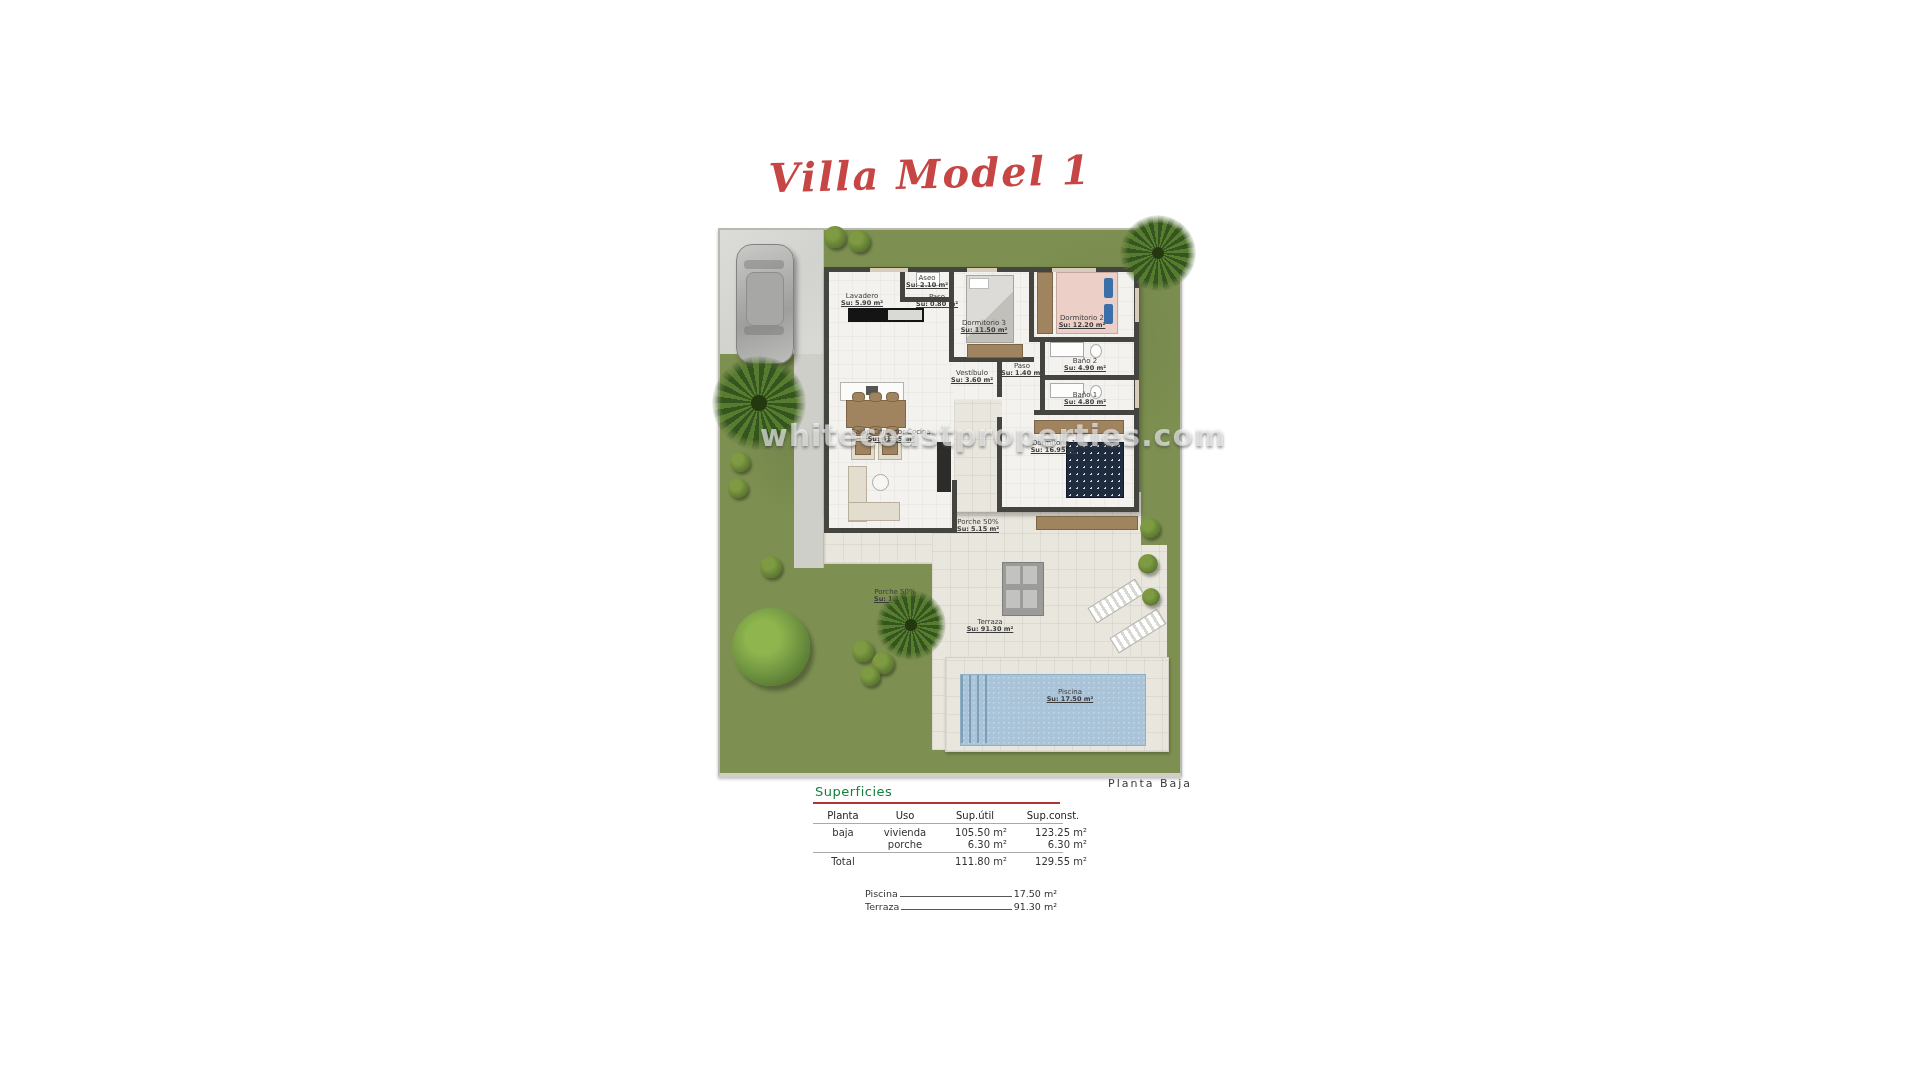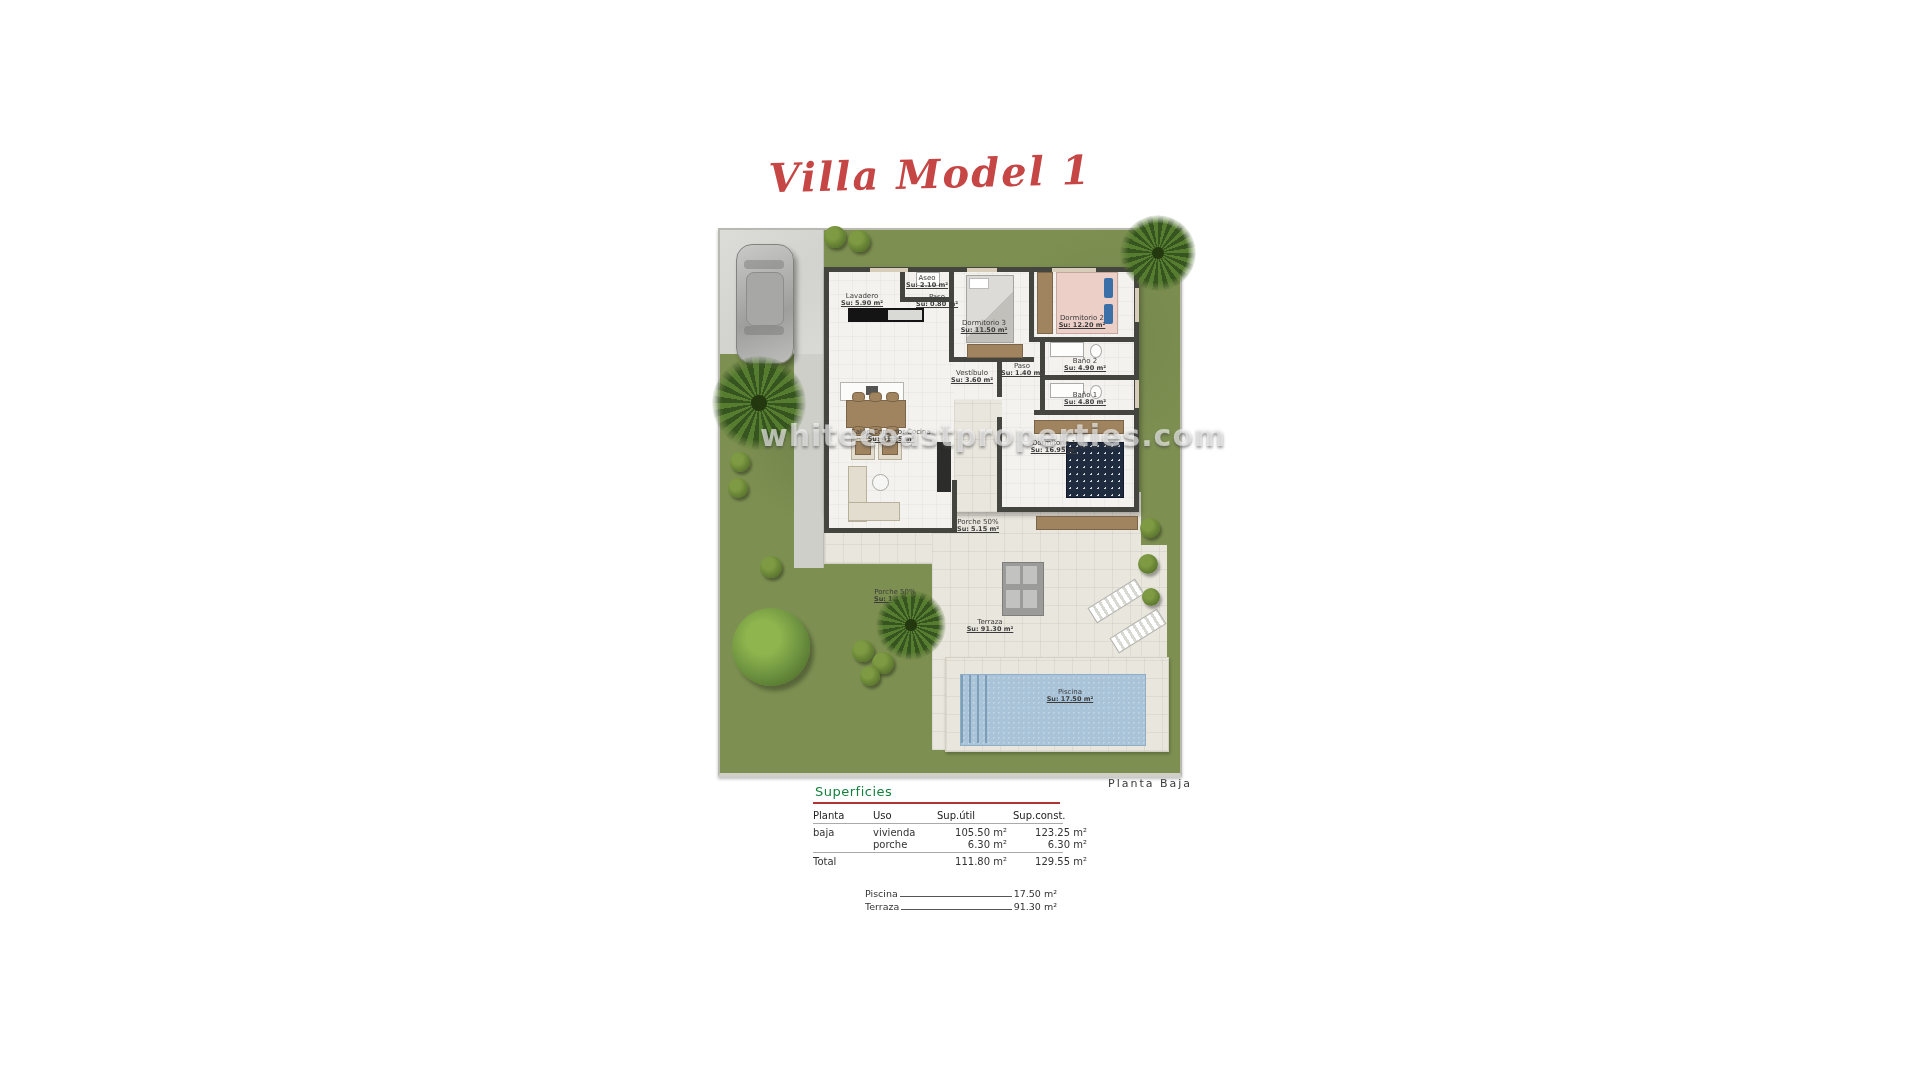--- a/index.html
+++ b/index.html
@@ -80,21 +80,21 @@
     font-size:30px;font-weight:bold;letter-spacing:1px;
     color:rgba(252,252,252,0.62);text-shadow:0 2px 3px rgba(70,70,70,0.55);z-index:60;}
 
   
   .sup-heading{left:815px;top:784px;font-size:13px;color:#15803d;letter-spacing:0.5px;}
   .sup-line{left:813px;top:802px;width:247px;height:2px;background:#b03434;}
   .plan-label{left:1108px;top:777px;font-size:11px;color:#3a3a3a;letter-spacing:2px;}
 
   .sup-table{left:813px;top:810px;width:280px;font-size:10px;color:#333;}
   .sup-row{display:grid;grid-template-columns:60px 64px 76px 80px;align-items:baseline;}
-  .sup-row span{}
+  .sup-row span{text-align:center;}
   .sup-row .num{text-align:right;padding-right:6px;}
   .hdr{font-size:10px;color:#222;}
   .thin-line{height:1px;background:#aaa;margin:2px 0 3px 0;width:250px;}
   .sup-row + .sup-row{margin-top:1px;}
   .total-row{margin-top:2px;}
 
   .notes{left:865px;top:888px;width:192px;font-size:9.5px;color:#333;}
   .note-row{display:flex;align-items:baseline;margin-bottom:2px;}
   .note-row .leader{flex:1;border-bottom:1px solid #555;margin:0 2px;height:8px;}
 </style>

